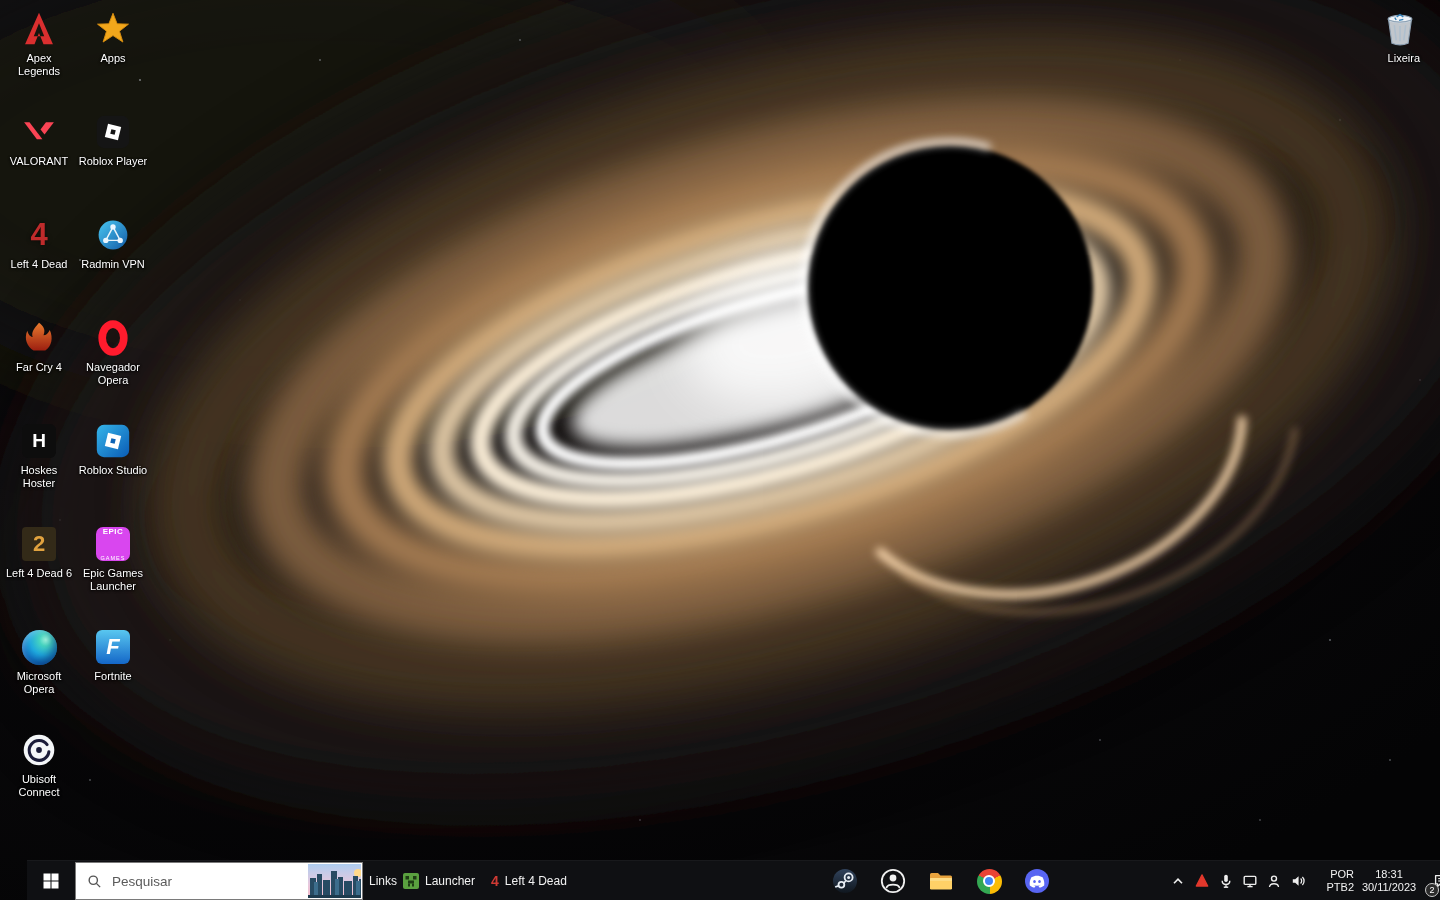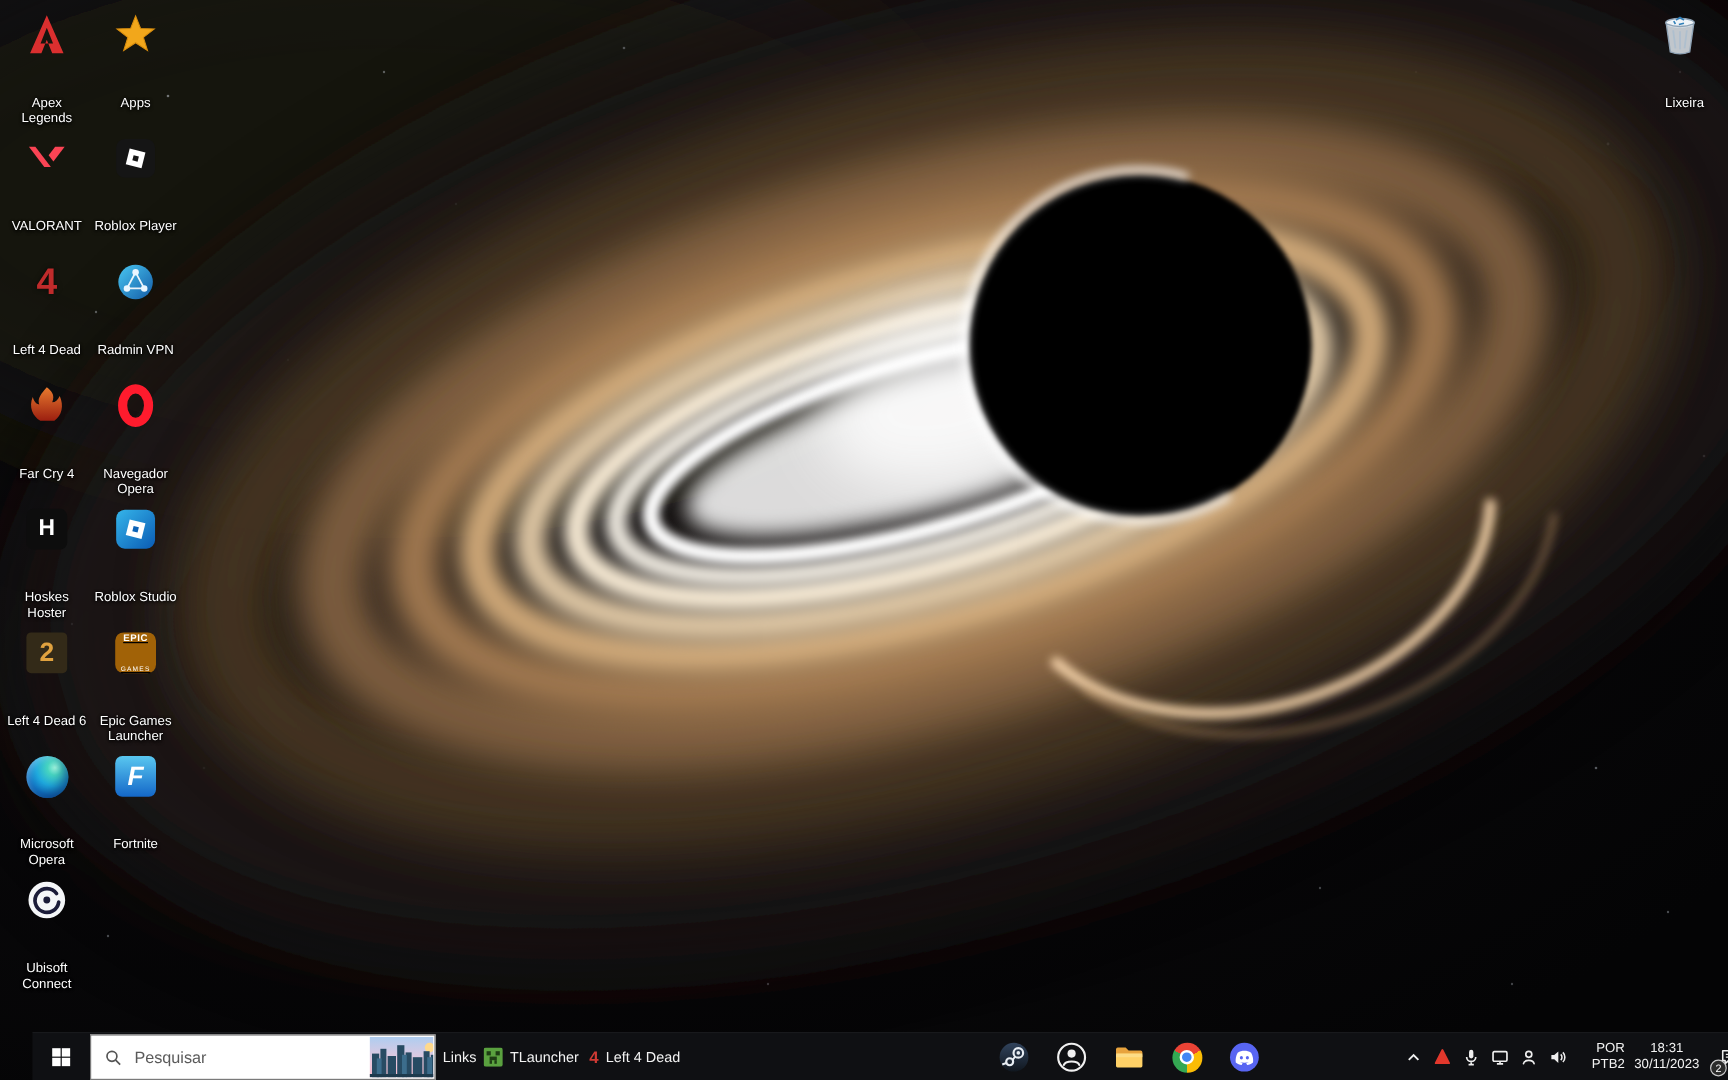--- a/index.html
+++ b/index.html
@@ -5,21 +5,21 @@
   html,body{margin:0;padding:0;width:1440px;height:900px;overflow:hidden;background:#000;
     font-family:"Liberation Sans", sans-serif;-webkit-font-smoothing:antialiased;}
   .wallpaper{position:absolute;left:0;top:0;width:1440px;height:900px;display:block;}
 
   
   .desktop-icons{position:absolute;left:2px;top:6px;display:grid;
     grid-template-rows:repeat(8,103px);grid-auto-flow:column;grid-auto-columns:74px;}
   .dicon{display:flex;flex-direction:column;align-items:center;gap:3px;padding-top:3px;cursor:default;}
   .dicon .art{width:40px;height:40px;display:flex;align-items:center;justify-content:center;flex:none;}
   .dicon .lbl{font-size:11px;color:#fff;text-align:center;line-height:1.22;max-width:70px;
-    text-shadow:0 1px 3px #000,0 0 2px #000;margin-top:28px;}
+    text-shadow:0 1px 3px #000,0 0 2px #000;}
   .tile{width:34px;height:34px;border-radius:8px;display:flex;flex-direction:column;
     align-items:center;justify-content:center;}
   .glyph{font-weight:800;}
   .edge-art{width:35px;height:35px;border-radius:50%;
     background:radial-gradient(circle at 68% 28%, #9ff3dc 0%, #46d4c0 18%, #1fa9dd 45%, #1173c4 68%, #0b59a8 100%);
     box-shadow:inset -7px -6px 10px -4px rgba(8,40,100,.6), inset 3px 3px 6px -2px rgba(255,255,255,.35);}
   .recycle{position:absolute;left:1356px;top:6px;width:64px;align-items:flex-end;}
 
   
   .taskbar{position:absolute;left:0;bottom:0;width:1440px;height:40px;
@@ -275,21 +275,21 @@
             <rect x="12.5" y="12.5" width="15" height="15" fill="#fff"></rect>
             <rect x="17.5" y="17.5" width="5" height="5" fill="#0d63b6"></rect>
           </g>
         </svg>
     </div>
     <div class="lbl">Roblox Studio</div>
   </div>
 
   <div class="dicon">
     <div class="art">
-      <div class="tile" style="background:#a16207;border-radius:7px;gap:19px;text-decoration:underline;">
+      <div class="tile" style="background:#d946ef;border-radius:7px;gap:19px;">
         <span style="font-size:8px;font-weight:bold;color:#fff;letter-spacing:.5px;">EPIC</span>
         <span style="font-size:5.5px;color:#fff;letter-spacing:1px;">GAMES</span>
       </div>
     </div>
     <div class="lbl">Epic Games Launcher</div>
   </div>
 
   <div class="dicon">
     <div class="art">
       <div class="tile" style="background:linear-gradient(180deg,#59c7f0,#1467c8);border-radius:6px;">
@@ -368,21 +368,21 @@
 
   <div class="tb-item" style="left:368px;">
     <svg viewBox="0 0 16 16" width="16" height="16">
         <rect width="16" height="16" rx="2" fill="#5aa13f"></rect>
         <rect x="2.5" y="3" width="3.5" height="3.5" fill="#1e3d14"></rect>
         <rect x="10" y="3" width="3.5" height="3.5" fill="#1e3d14"></rect>
         <rect x="5" y="7.5" width="6" height="3" fill="#1e3d14"></rect>
         <rect x="5" y="10.5" width="2" height="3" fill="#1e3d14"></rect>
         <rect x="9" y="10.5" width="2" height="3" fill="#1e3d14"></rect>
       </svg>
-    <span class="lbl">TLauncher</span>
+    <span class="lbl">Launcher</span>
   </div>
 
   <div class="tb-item" style="left:456px;">
     <span class="glyph" style="font-size:14px;color:#cf3a34;">4</span>
     <span class="lbl">Left 4 Dead</span>
   </div>
 
   <div class="pins">
     <button class="pin">
       <svg viewBox="0 0 26 26" width="26" height="26">

